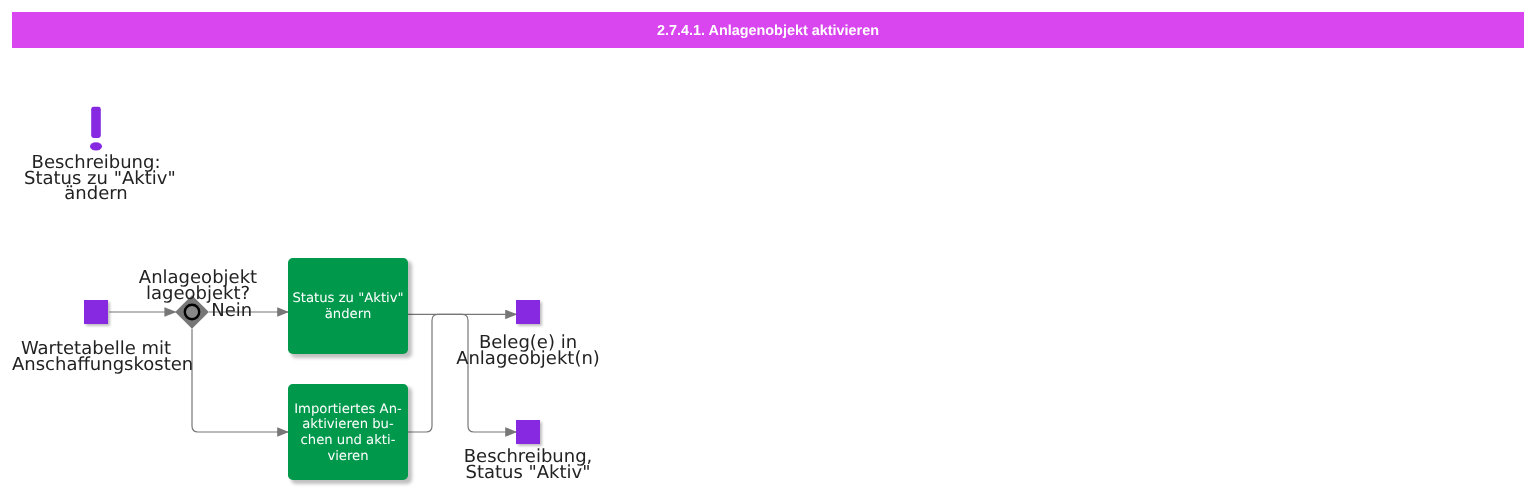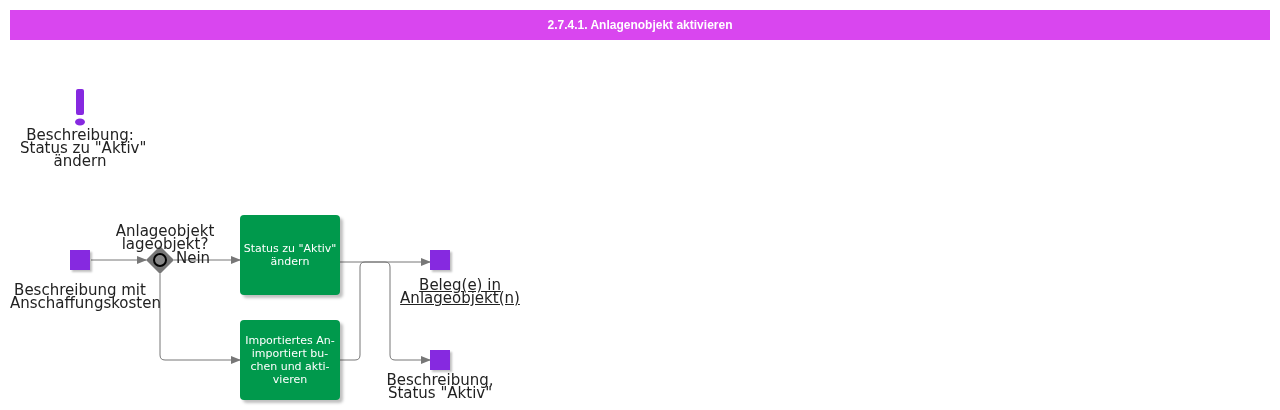--- a/index.html
+++ b/index.html
@@ -46,48 +46,48 @@
 </svg>
 
 <div class="lbl" style="left:20px; top:129px; width:120px;">
   <div>Beschreibung:</div>
   <div>Status zu "Aktiv"</div>
   <div>ändern</div>
 </div>
 
 <div class="event" style="left:70px; top:250px;"></div>
 <div class="lbl" style="left:10px; top:284px; width:140px;">
-  <div>Beschreibung mit</div>
+  <div>Wartetabelle mit</div>
   <div>Anschaffungskosten</div>
 </div>
 
 <div class="lbl" style="left:110px; top:215px; width:110px;margin-top:10px;">
   <div>Anlageobjekt</div>
   <div>lageobjekt?</div>
 </div>
 <div class="lbl" style="left:176px; top:252px;">Nein</div>
 
 <div class="task" style="left:240px; top:215px; width:100px; height:80px;">
   <div>
     <div>Status zu "Aktiv"</div>
     <div>ändern</div>
   </div>
 </div>
 
 <div class="task" style="left:240px; top:320px; width:100px; height:80px;text-align:center;">
   <div>
     <div>Importiertes An-</div>
-    <div>importiert bu-</div>
+    <div>aktivieren bu-</div>
     <div>chen und akti-</div>
     <div>vieren</div>
   </div>
 </div>
 
 <div class="event" style="left:430px; top:250px;"></div>
-<div class="lbl" style="left:400px; top:279px; width:120px;text-decoration:underline;">
+<div class="lbl" style="left:380px; top:279px; width:120px;">
   <div>Beleg(e) in</div>
   <div>Anlageobjekt(n)</div>
 </div>
 
 <div class="event" style="left:430px; top:350px;"></div>
 <div class="lbl" style="left:380px; top:374px; width:120px;">
   <div>Beschreibung,</div>
   <div>Status "Aktiv"</div>
 </div>
 

